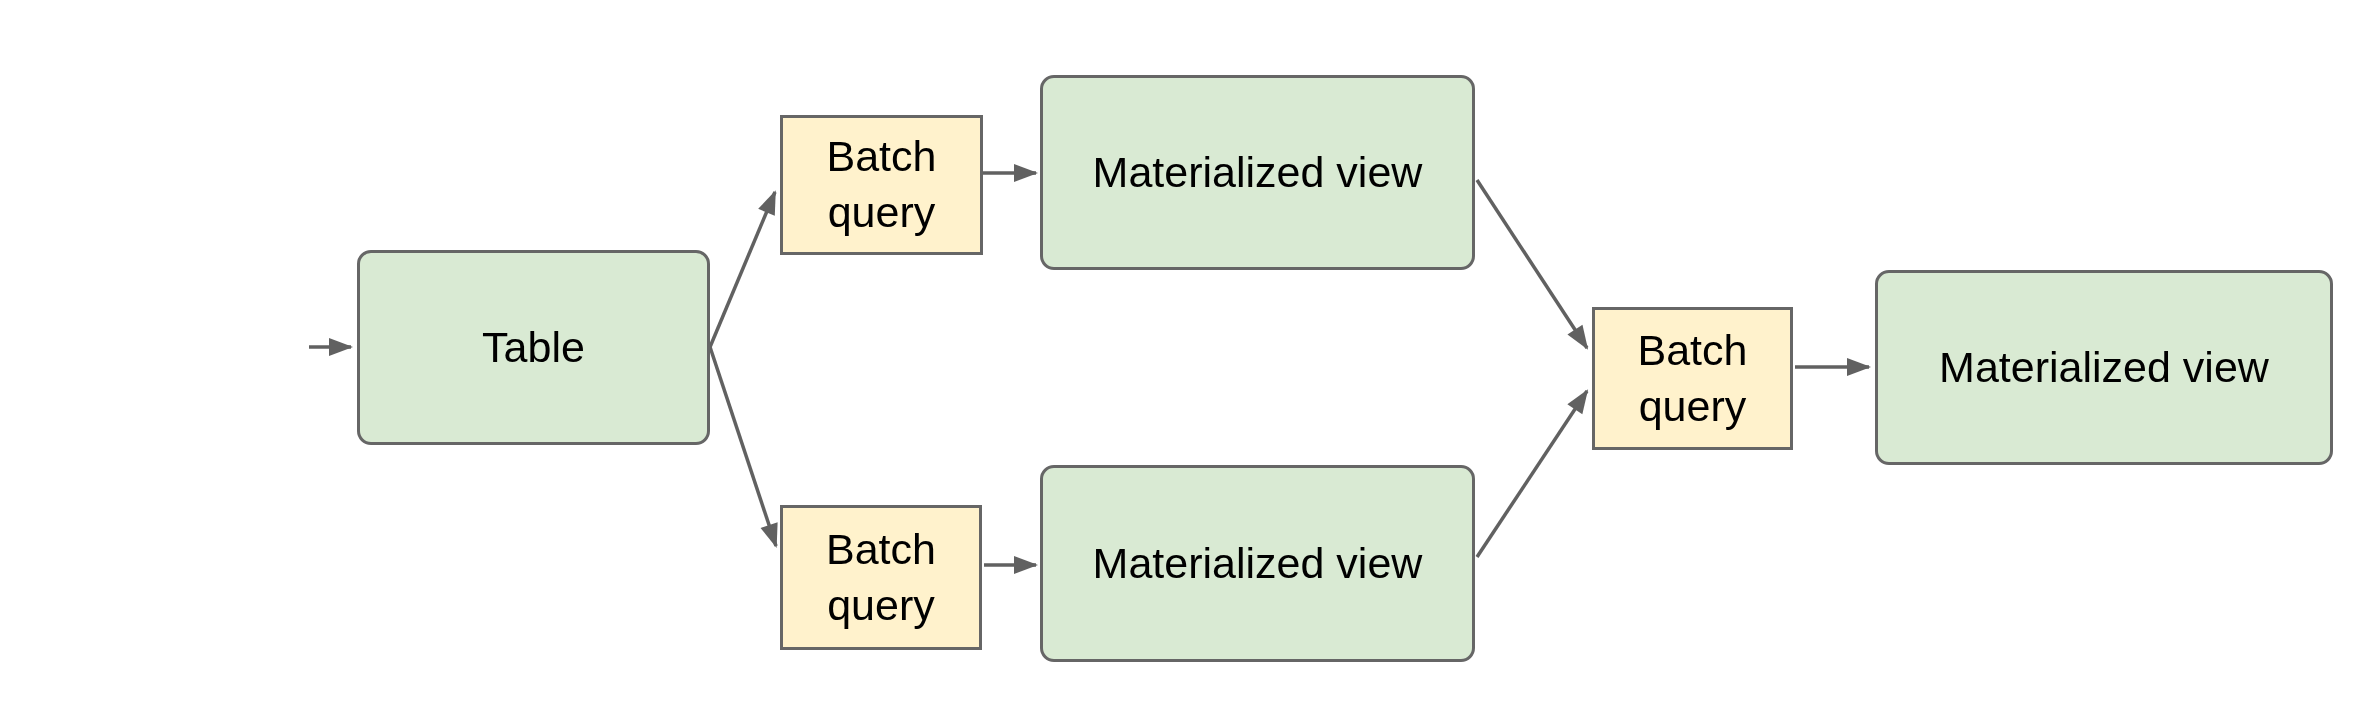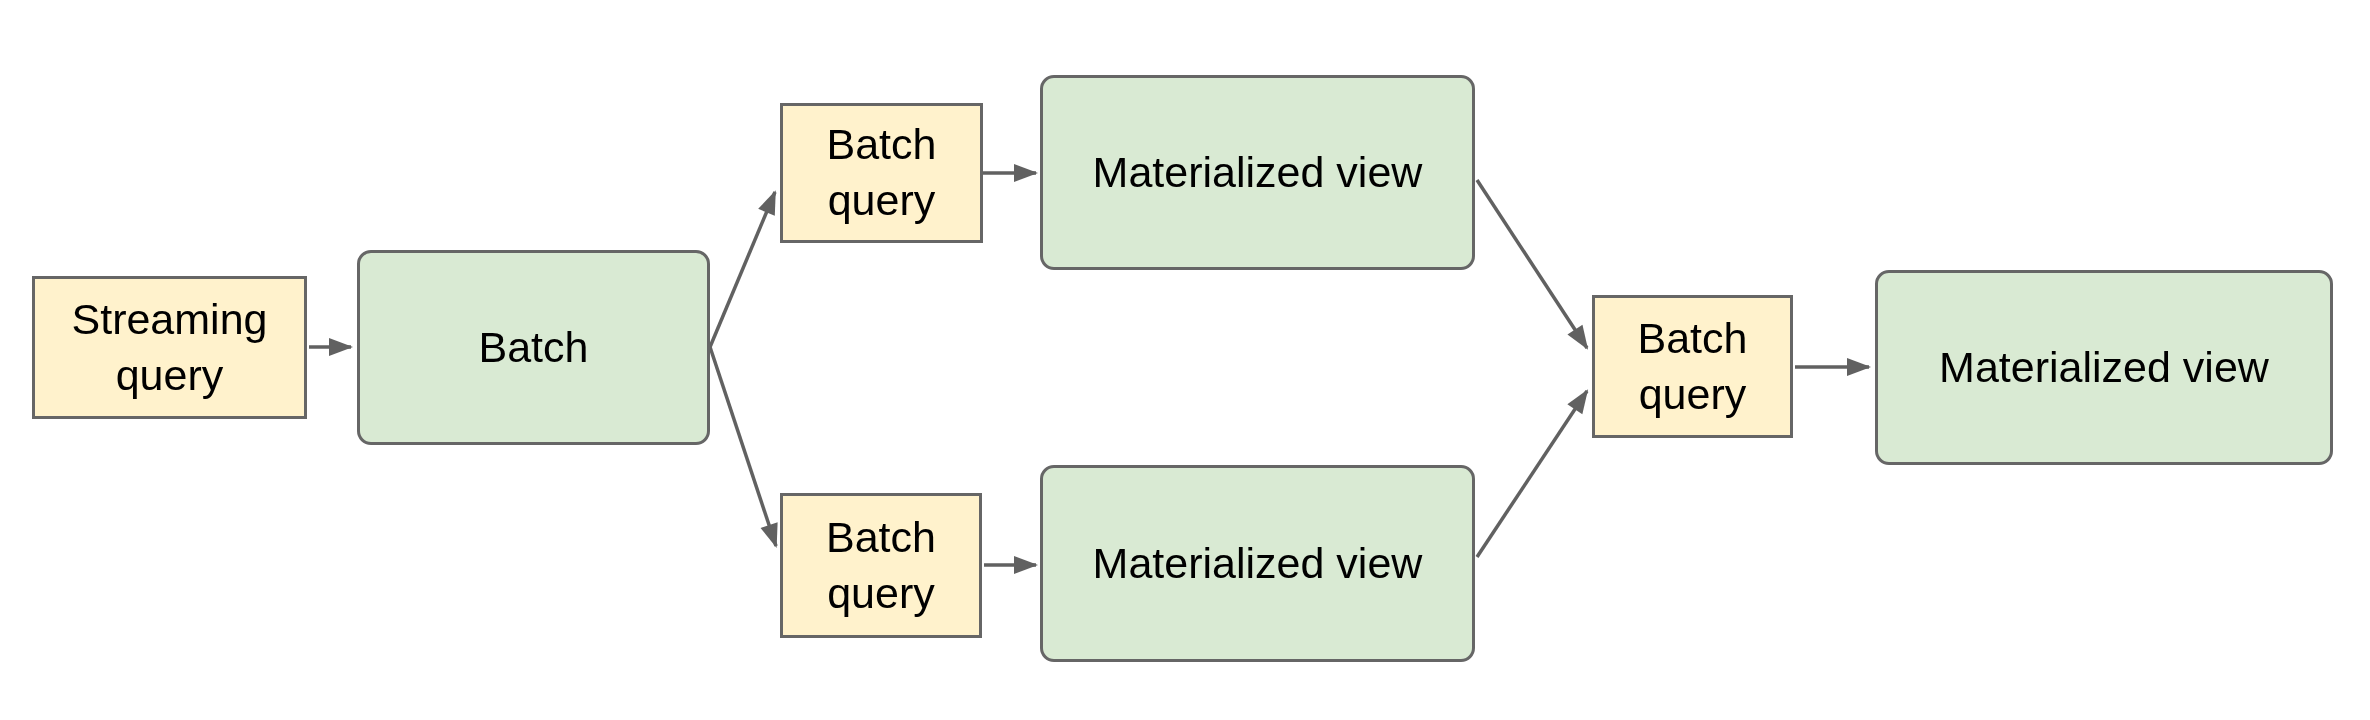--- a/index.html
+++ b/index.html
@@ -50,20 +50,21 @@
     justify-content: center;
     text-align: center;
     border: 3px solid var(--border);
     color: var(--text);
     font-size: 43px;
     line-height: 1.3;
   }
   .node-yellow {
     background: var(--node-fill-yellow);
     border-radius: 0;
+    margin-top: 12px;
   }
   .node-green {
     background: var(--node-fill-green);
     border-radius: 14px;
   }
   .node-label {
     display: block;
     padding: 0 10px;
   }
 </style>
@@ -81,26 +82,23 @@
     <line class="edge" x1="309" y1="347" x2="351" y2="347" marker-end="url(#arrow)"></line>
     <line class="edge" x1="710" y1="347" x2="775" y2="192" marker-end="url(#arrow)"></line>
     <line class="edge" x1="710" y1="347" x2="776" y2="546" marker-end="url(#arrow)"></line>
     <line class="edge" x1="983" y1="173" x2="1036" y2="173" marker-end="url(#arrow)"></line>
     <line class="edge" x1="984" y1="565" x2="1036" y2="565" marker-end="url(#arrow)"></line>
     <line class="edge" x1="1477" y1="180" x2="1587" y2="348" marker-end="url(#arrow)"></line>
     <line class="edge" x1="1477" y1="557" x2="1587" y2="391" marker-end="url(#arrow)"></line>
     <line class="edge" x1="1795" y1="367" x2="1869" y2="367" marker-end="url(#arrow)"></line>
   </svg>
 
-  <div class="node node-yellow" style="left:32px; top:276px; width:275px; height:143px;">
-    <span class="node-label">Streaming query</span>
-  </div>
 
   <div class="node node-green" style="left:357px; top:250px; width:353px; height:195px;">
-    <span class="node-label">Batch</span>
+    <span class="node-label">Table</span>
   </div>
 
   <div class="node node-yellow" style="left:780px; top:103px; width:203px; height:140px;">
     <span class="node-label">Batch query</span>
   </div>
 
   <div class="node node-green" style="left:1040px; top:75px; width:435px; height:195px;">
     <span class="node-label">Materialized view</span>
   </div>
 

